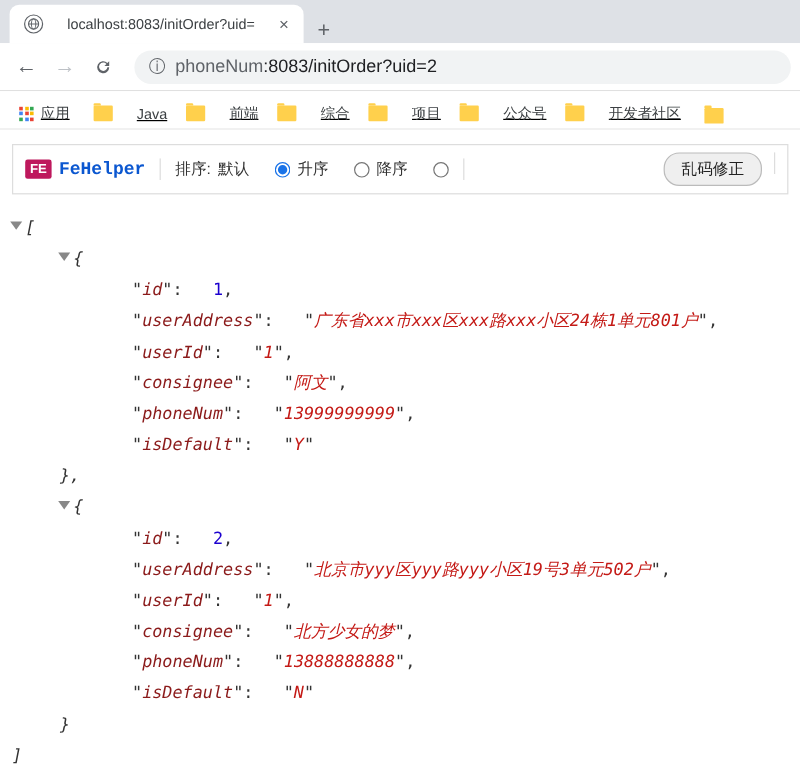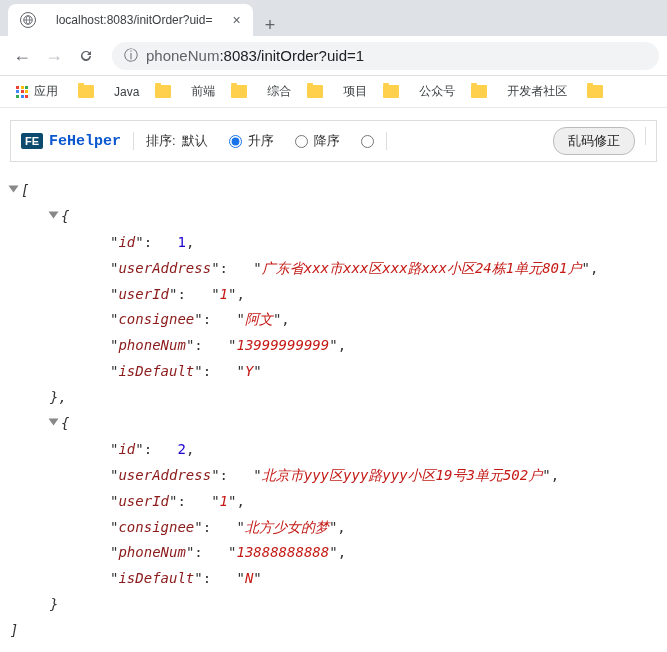--- a/index.html
+++ b/index.html
@@ -15,32 +15,32 @@
 .new-tab { color: #5f6368; font-size: 18px; padding: 0 12px; cursor: pointer; }
 
 .nav-row { display: flex; align-items: center; background: #fff; height: 40px; padding: 0 8px; gap: 4px; border-bottom: 1px solid #e0e0e0; }
 .nav-btn { width: 28px; height: 28px; display: flex; align-items: center; justify-content: center; color: #5f6368; cursor: pointer; border-radius: 50%; font-size: 18px; }
 .nav-btn.disabled { color: #bdc1c6; }
 .addr-bar { flex: 1; display: flex; align-items: center; background: #f1f3f4; border-radius: 14px; height: 28px; padding: 0 12px; margin-left: 8px; gap: 8px; }
 .addr-icon { color: #5f6368; font-size: 14px; }
 .addr-text { color: #5f6368; font-size: 15px; }
 .addr-text .path { color: #202124; }
 
-.bookmark-row { display: flex; align-items: center; background: #fff; height: 32px; padding: 0 8px; gap: 4px; border-bottom: 1px solid #e8e8e8; }
+.bookmark-row { display: flex; align-items: flex-end; background: #fff; height: 32px; padding: 0 8px; gap: 4px; border-bottom: 1px solid #e8e8e8; text-decoration: underline; }
 .apps-btn { display: flex; align-items: center; gap: 6px; padding: 4px 8px; cursor: pointer; color: #3c4043; font-size: 12px; }
 .apps-grid { display: grid; grid-template-columns: repeat(3, 3px); grid-template-rows: repeat(3, 3px); gap: 1.5px; }
 .apps-grid span:nth-child(1){background:#ea4335}.apps-grid span:nth-child(2){background:#fbbc04}.apps-grid span:nth-child(3){background:#34a853}.apps-grid span:nth-child(4){background:#4285f4}.apps-grid span:nth-child(5){background:#ea4335}.apps-grid span:nth-child(6){background:#fbbc04}.apps-grid span:nth-child(7){background:#34a853}.apps-grid span:nth-child(8){background:#4285f4}.apps-grid span:nth-child(9){background:#ea4335}
 .bm-item { display: flex; align-items: center; gap: 20px; padding: 4px 8px; cursor: pointer; color: #3c4043; font-size: 12px; }
 .folder-icon { width: 16px; height: 13px; background: #ffd04c; border-radius: 1px; position: relative; }
 .folder-icon::before { content: ""; position: absolute; top: -2px; left: 0; width: 6px; height: 2px; background: #ffd04c; border-radius: 1px 1px 0 0; }
 
 
 .fe-bar { display: flex; align-items: center; background: #fff; border: 1px solid #ddd; margin: 12px 10px 0 10px; padding: 6px 10px; gap: 12px; }
 .fe-logo { display: flex; align-items: center; gap: 6px; }
-.fe-logo-badge { background: #0c4a6e; color: #fff; font-weight: bold; font-size: 11px; padding: 2px 4px; border-radius: 2px; }
+.fe-logo-badge { background: #be185d; color: #fff; font-weight: bold; font-size: 11px; padding: 2px 4px; border-radius: 2px; }
 .fe-logo-text { color: #0b57d0; font-weight: bold; font-size: 15px; font-family: Liberation Mono, monospace; }
 .fe-sep { width: 1px; height: 18px; background: #ddd; }
 .fe-sort { display: flex; align-items: center; gap: 6px; color: #333; font-size: 13px; }
 .fe-sort label { display: flex; align-items: center; gap: 21px; cursor: pointer; }
 .fe-sort input[type=radio] { cursor: pointer; accent-color: #1a73e8; }
 .fe-btn { background: #efefef; border: 1px solid #bbb; border-radius: 13px; padding: 4px 14px; font-size: 13px; cursor: pointer; color: #222; }
 .fe-right { margin-left: auto; display: flex; gap: 10px; }
 
 
 .json-view { font-family: Consolas, Menlo, monospace; font-size: 14px; padding: 16px 10px 10px 10px; line-height: 1.85; color: #333; }
@@ -77,21 +77,21 @@
 <div class="nav-row">
   <div class="nav-btn">←</div>
   <div class="nav-btn disabled">→</div>
   <div class="nav-btn">
     <svg width="16" height="16" viewBox="0 0 16 16">
         <path d="M13 8a5 5 0 1 1-1.5-3.5L13 3v4H9l1.7-1.7A3.5 3.5 0 1 0 11.5 8H13z" fill="#5f6368"></path>
       </svg>
   </div>
   <div class="addr-bar">
     <span class="addr-icon">ⓘ</span>
-    <span class="addr-text"><span>phoneNum</span><span class="path">:8083/initOrder?uid=1</span></span>
+    <span class="addr-text"><span>phoneNum</span><span class="path">:8083/initOrder?uid=2</span></span>
   </div>
 </div>
 
 <div class="bookmark-row">
   <div class="apps-btn">
     <div class="apps-grid">
         <span></span>
         <span></span>
         <span></span>
         <span></span>

